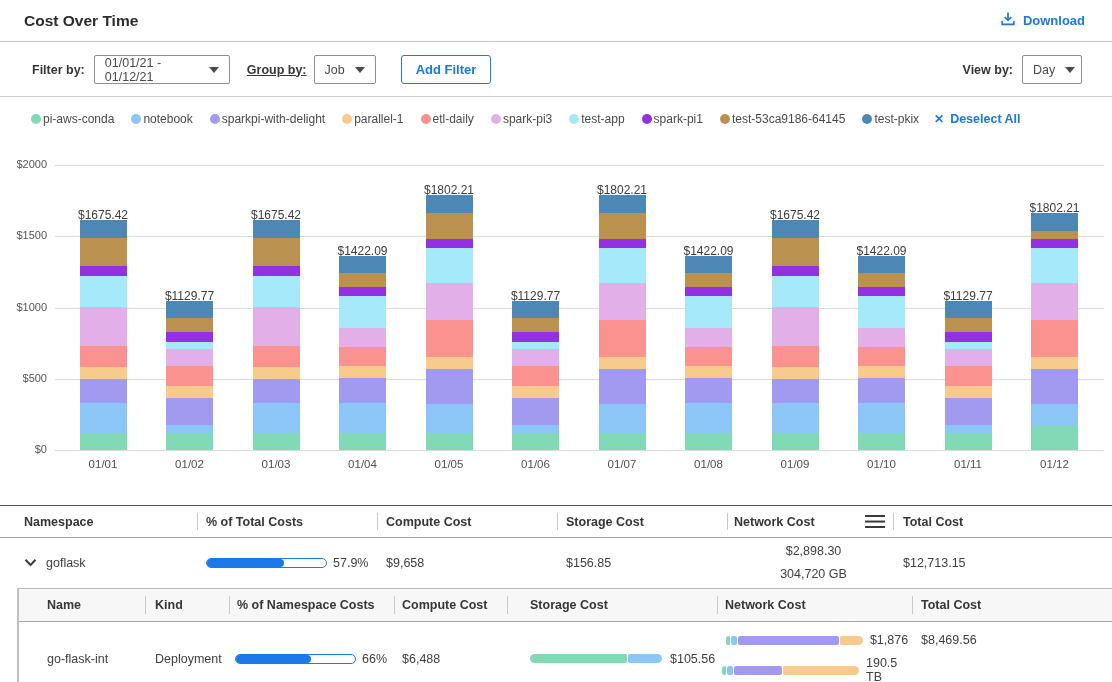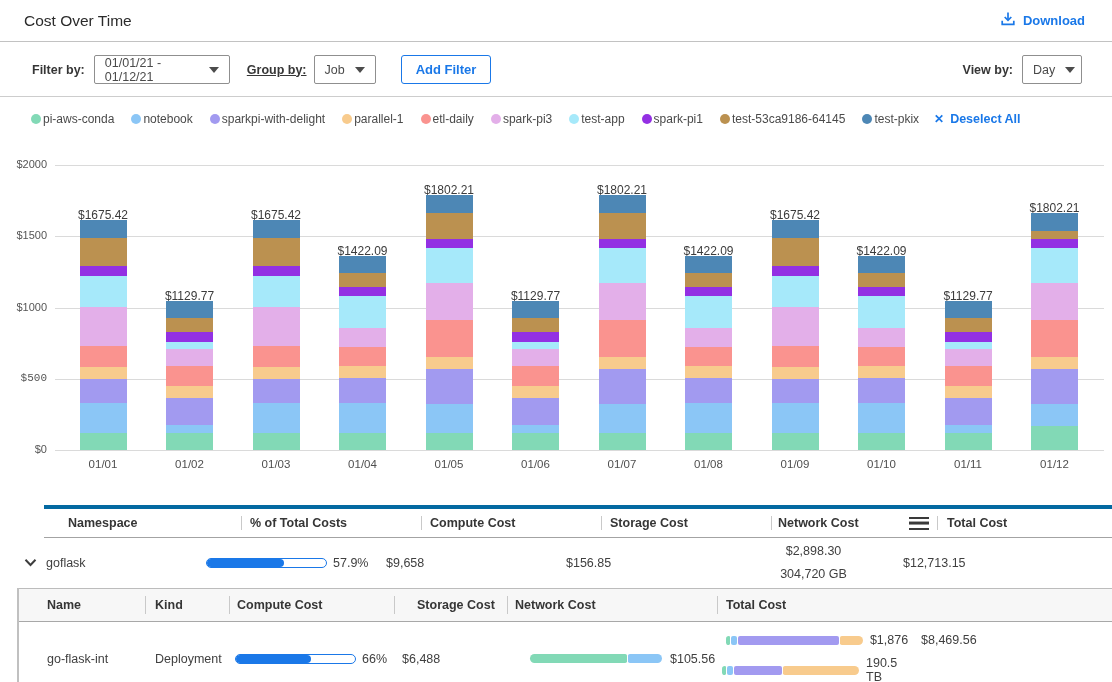--- a/index.html
+++ b/index.html
@@ -4,21 +4,21 @@
 <style>
   :root{ --accent:#1a78e8; }
   *{margin:0;padding:0;box-sizing:border-box;}
   body{background:#fff;}
   .app{position:relative;width:1112px;height:682px;background:#fff;overflow:hidden;
        font-family:"Liberation Sans", sans-serif;color:#3d3d3d;}
 
   
   .titlebar{position:absolute;top:0;left:0;right:0;height:42px;border-bottom:1px solid #c2c2c2;
             display:flex;align-items:center;padding:0 27px 0 24px;}
-  .page-title{font-size:15.5px;font-weight:400;color:#2b2b2b;}
+  .page-title{font-size:15.5px;font-weight:700;color:#2b2b2b;}
   .download-btn{margin-left:auto;display:flex;align-items:center;gap:7px;color:var(--accent);
                 font-size:13px;font-weight:700;cursor:pointer;background:none;border:none;}
 
   
   .toolbar{position:absolute;top:43px;left:0;right:0;height:54px;border-bottom:1px solid #cdcdcd;
            display:flex;align-items:center;padding:0 30px 0 32px;}
   .tb-label{font-size:12.5px;font-weight:700;color:#363636;}
   .select-box{height:29px;border:1px solid #8f8f8f;border-radius:2px;background:#fff;
               display:inline-flex;align-items:center;justify-content:space-between;
               font-size:12.5px;color:#4a4a4a;padding:0 10px;cursor:pointer;}
@@ -43,21 +43,21 @@
   .chart{position:absolute;top:140px;left:0;right:0;height:340px;}
   .gridline{position:absolute;left:55px;right:8px;height:1px;background:#dadada;}
   .ytick{position:absolute;left:7px;width:40px;text-align:right;font-size:11px;color:#555;}
   .xtick{position:absolute;top:318px;width:60px;text-align:center;font-size:11.5px;color:#4f4f4f;}
   .bar{position:absolute;width:47px;display:flex;flex-direction:column;cursor:pointer;}
   .bar-total{position:absolute;width:90px;text-align:center;font-size:12px;color:#3b3b3b;margin-top:8px;}
 
   
   .table-section{position:absolute;top:505px;left:0;right:0;}
   .main-header{display:grid;grid-template-columns:197px 180px 180px 170px 166px 1fr;height:33px;
-               border-top:4px solid #0369a1;border-bottom:1px solid #a3a3a3;margin-left:44px;}
+               border-top:1px solid #0369a1;border-bottom:1px solid #a3a3a3;}
   .main-header .hcell{display:flex;align-items:center;height:100%;position:relative;
                       font-size:12.5px;font-weight:700;color:#363636;}
   .hcell.div::before{content:'';position:absolute;left:0;top:7px;bottom:7px;width:1px;background:#c9c9c9;}
   .main-row{display:grid;grid-template-columns:197px 180px 180px 170px 166px 1fr;height:50px;}
   .main-row .cell{display:flex;align-items:center;font-size:12.5px;color:#404040;}
   .ns-cell{gap:9px;cursor:pointer;}
   .pill{width:121px;height:10px;border:1.5px solid var(--accent);border-radius:7px;background:#fff;overflow:hidden;flex:none;}
   .pill>div{height:100%;background:var(--accent);border-radius:0 5px 5px 0;}
   .two-line{flex-direction:column;align-items:flex-start;justify-content:center;line-height:23px;}
   .hamburger{position:absolute;right:8px;width:20px;height:13px;border-top:2.5px solid #3a3a3a;
@@ -176,21 +176,21 @@
   </div>
 
   <div class="chart">
       <div class="gridline" style="top: 25px;"></div>
       <div class="ytick" style="top: 18px;">$2000</div>
       <div class="gridline" style="top: 96.25px;"></div>
       <div class="ytick" style="top: 89.25px;">$1500</div>
       <div class="gridline" style="top: 167.5px;"></div>
       <div class="ytick" style="top: 160.5px;">$1000</div>
       <div class="gridline" style="top: 238.75px;"></div>
-      <div class="ytick" style="top: 231.75px; font-family: Liberation Mono, monospace;">$500</div>
+      <div class="ytick" style="top: 231.75px;">$500</div>
       <div class="gridline" style="top: 310px;"></div>
       <div class="ytick" style="top: 303px;">$0</div>
       <div class="bar" style="left: 79.5px; top: 80.005px; height: 229.995px;">
         <div style="height: 17.67px; background: rgb(77, 135, 181);"></div>
         <div style="height: 28.3575px; background: rgb(187, 145, 80);"></div>
         <div style="height: 9.975px; background: rgb(147, 48, 227);"></div>
         <div style="height: 30.6375px; background: rgb(166, 233, 250);"></div>
         <div style="height: 39.045px; background: rgb(227, 175, 233);"></div>
         <div style="height: 20.9475px; background: rgb(250, 147, 143);"></div>
         <div style="height: 12.6825px; background: rgb(248, 203, 141);"></div>
@@ -391,20 +391,21 @@
         <span>$2,898.30</span>
         <span>304,720 GB</span>
       </div>
       <div class="cell pc6">$12,713.15</div>
     </div>
 
     <div class="subsection">
       <div class="sub-header">
         <div class="hcell sc1">Name</div>
         <div class="hcell div sc2">Kind</div>
+        <div class="hcell div sc3" style="padding-left:8px;">% of Namespace Costs</div>
         <div class="hcell div sc4">Compute Cost</div>
         <div class="hcell div sc5">Storage Cost</div>
         <div class="hcell div sc6" style="padding-left:8px;">Network Cost</div>
         <div class="hcell div sc7">Total Cost</div>
       </div>
 
       <div class="sub-row">
         <div class="cell sc1">go-flask-int</div>
         <div class="cell sc2">Deployment</div>
         <div class="cell sc3 gap6">

